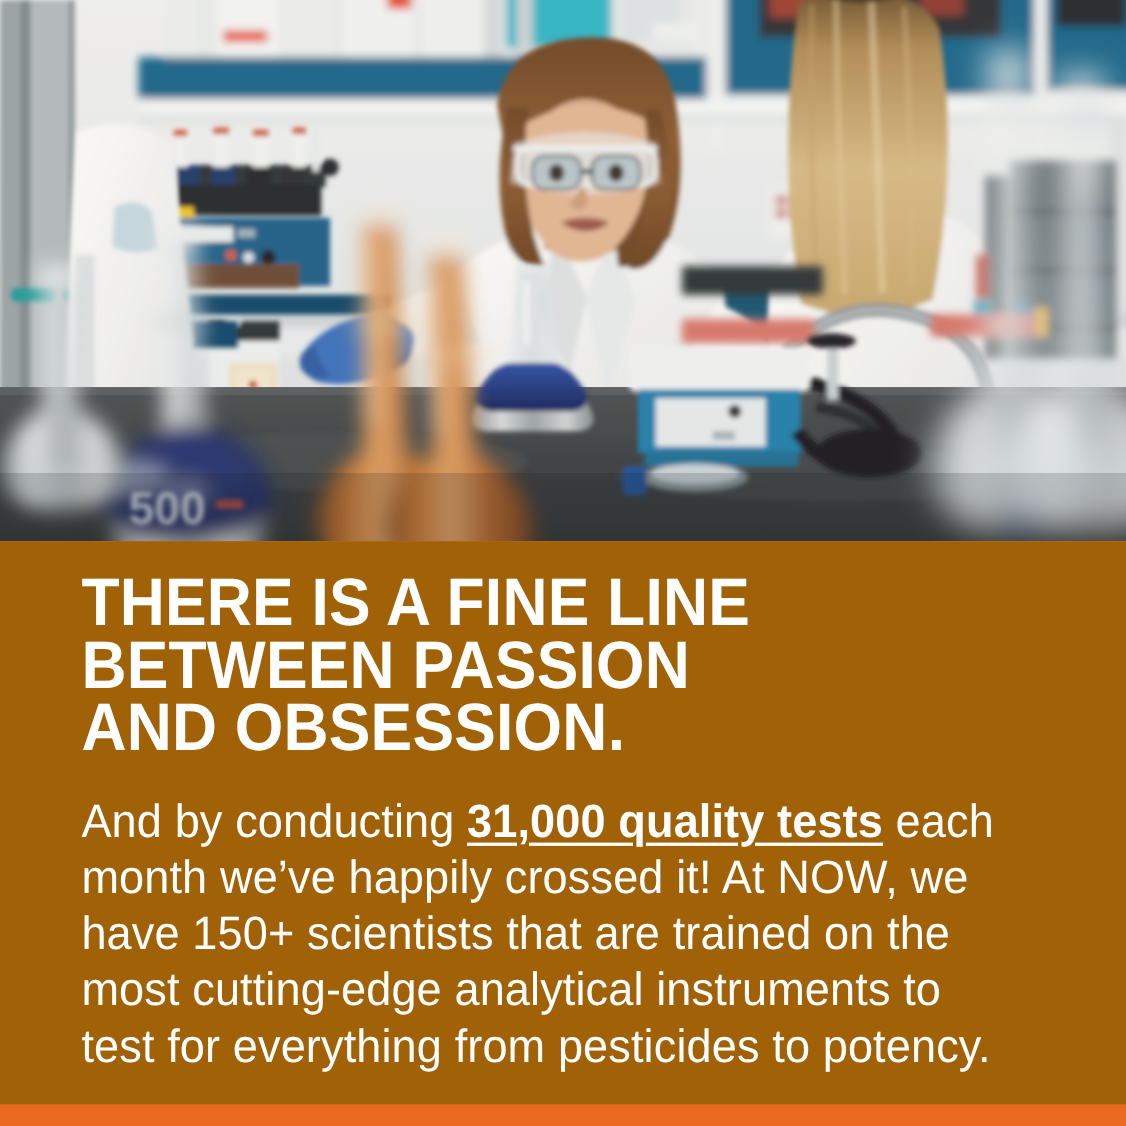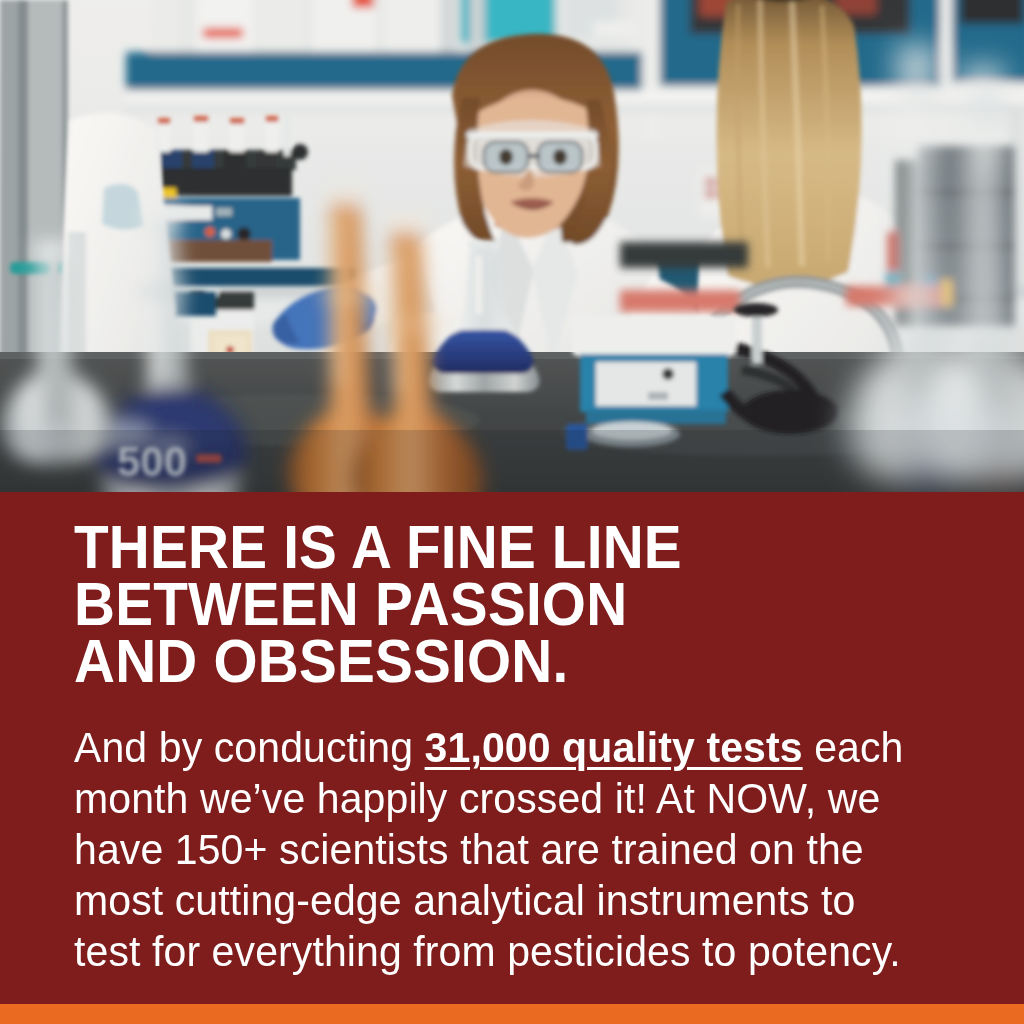--- a/index.html
+++ b/index.html
@@ -26,21 +26,21 @@
     overflow:hidden;
     background:#cdd4d8;
   }
   .photo svg { display:block; width:1024px; height:492px; }
 
   
   .panel {
     position:absolute;
     left:0; top:492px;
     width:1024px; height:512px;
-    background:#7f1d1d;
+    background:#a16207;
   }
 
   .headline {
     position:absolute;
     left:74px; top:27px;
     width:880px;
     color:#FFFFFF;
     font-family:"Liberation Sans Narrow","Liberation Sans", sans-serif;
     font-weight:bold;
     font-size:61px;

